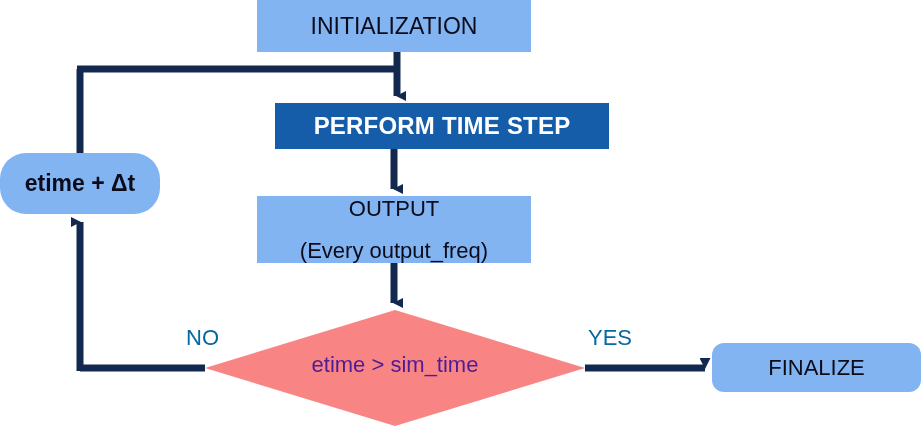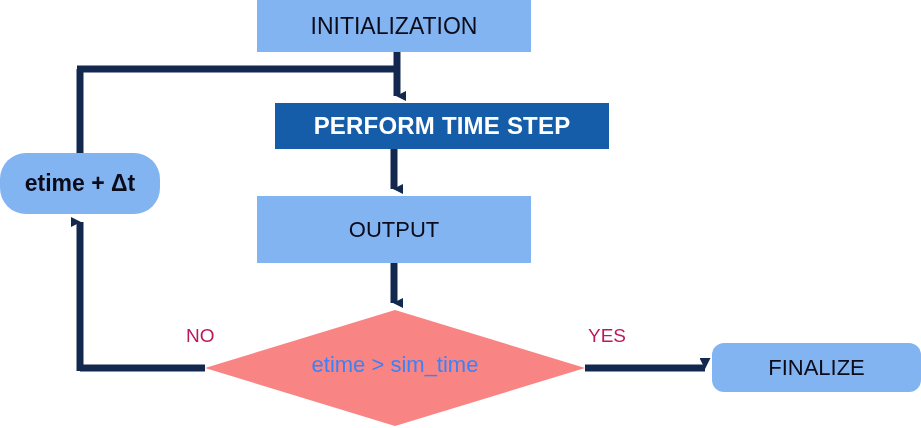--- a/index.html
+++ b/index.html
@@ -51,20 +51,21 @@
     letter-spacing: 0.2px;
     margin-left: 48px;
   }
   #node-output {
     left: 257px;
     top: 196px;
     width: 274px;
     height: 67px;
     font-size: 22px;
     flex-direction: column;
+    justify-content: space-between;
   }
   #node-output .line2 {
     margin-top: 1px;
   }
   #node-etime {
     left: 0px;
     top: 153px;
     width: 160px;
     height: 61px;
     font-size: 23px;
@@ -81,41 +82,41 @@
   }
   #svg-layer {
     position: absolute;
     left: 0;
     top: 0;
     width: 921px;
     height: 428px;
   }
   .edge-label {
     position: absolute;
-    font-size: 19px;
-    color: #be185d;
+    font-size: 22px;
+    color: #0369a1;
     white-space: nowrap;
   }
   #label-no {
     left: 186px;
     top: 325px;
   }
   #label-yes {
     left: 568px;
     top: 325px;
     margin-left: 20px;
   }
   #diamond-text {
     position: absolute;
     left: 205px;
     top: 352px;
     width: 380px;
     text-align: center;
     font-size: 22px;
-    color: #3b82f6;
+    color: #4c1d95;
     white-space: nowrap;
   }
 </style>
 </head>
 <body>
 
 <div id="flowchart">
 
   <svg id="svg-layer" viewBox="0 0 921 428" xmlns="http://www.w3.org/2000/svg">
     <defs>
@@ -152,20 +153,21 @@
   <div class="node proc-light" id="node-init">
     <span>INITIALIZATION</span>
   </div>
 
   <div class="node proc-dark" id="node-timestep">
     <span>PERFORM TIME STEP</span>
   </div>
 
   <div class="node proc-light" id="node-output">
     <span>OUTPUT</span>
+    <span class="line2">(Every output_freq)</span>
   </div>
 
   <div class="node proc-light" id="node-etime">
     <span>etime + Δt</span>
   </div>
 
   <div class="node proc-light" id="node-finalize">
     <span>FINALIZE</span>
   </div>
 

